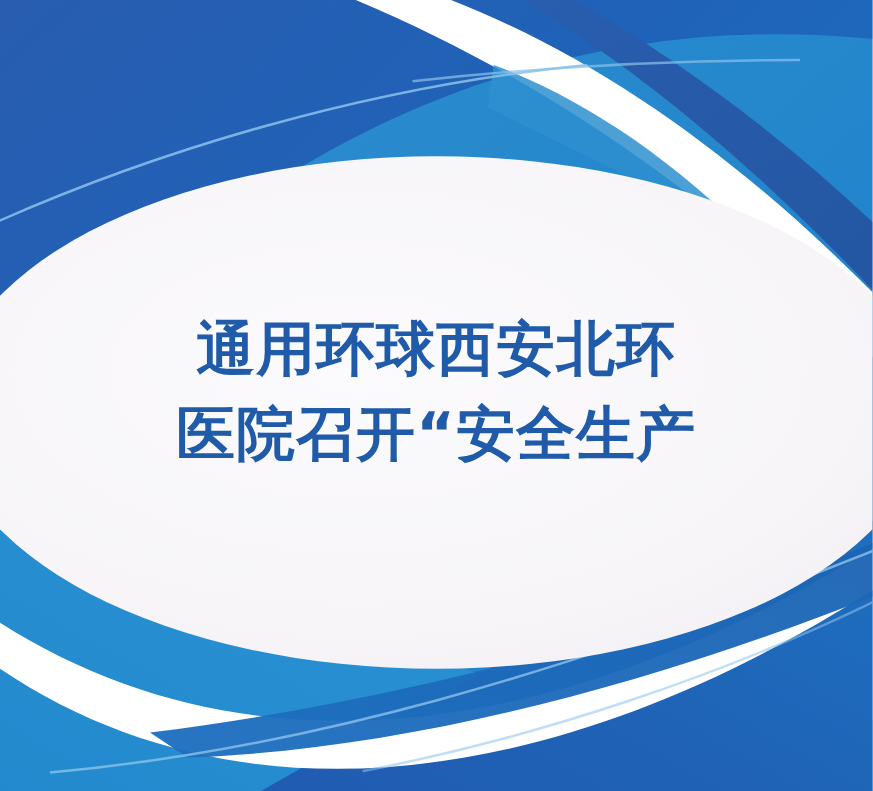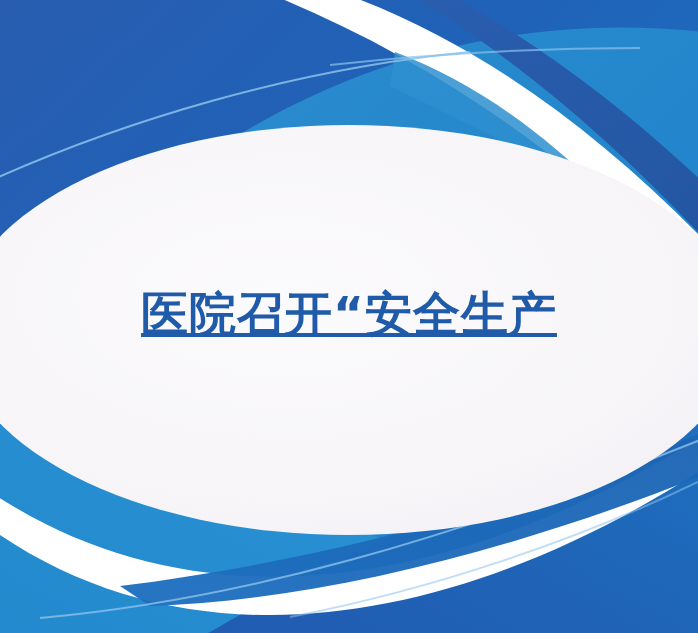--- a/index.html
+++ b/index.html
@@ -43,21 +43,21 @@
     font-weight: bold;
     font-size: 47px;
     line-height: 62px;
     letter-spacing: 1px;
     color: #1F5BA8;
     white-space: nowrap;
     text-align: center;
     margin: 0;
   }
   .title-line.l1 { margin-bottom: 6px; }
-  .title-line.l2 { margin-bottom: 6px; text-decoration: underline; }
+  .title-line.l2 { margin-bottom: 6px; }
 </style>
 </head>
 <body>
 
 <div id="poster">
 
   <svg class="bg" viewBox="0 0 698 633" preserveAspectRatio="none">
     <defs>
       <linearGradient id="gradTopLeft" x1="0" y1="0" x2="1" y2="0.6">
         <stop offset="0%" stop-color="#2A5CAE"></stop>
@@ -115,16 +115,17 @@
     <path d="M -30 190 C 120 120 300 68 470 52" fill="none" stroke="#8CC2EA" stroke-width="2" opacity="0.85"></path>
     <path d="M 330 65 C 420 55 520 48 640 48" fill="none" stroke="#8CC2EA" stroke-width="2" opacity="0.7"></path>
 
     <path d="M 40 618 C 240 600 450 540 700 440" fill="none" stroke="#8CC2EA" stroke-width="2" opacity="0.8"></path>
     <path d="M 290 617 C 430 590 580 540 706 478" fill="none" stroke="#8CC2EA" stroke-width="2" opacity="0.55"></path>
 
     <ellipse cx="349" cy="330" rx="392" ry="205" fill="url(#panelGrad)"></ellipse>
   </svg>
 
   <div id="title-block">
+    <div class="title-line l1">通用环球西安北环</div>
     <div class="title-line l2">医院召开“安全生产</div>
   </div>
 
 </div>
 
 </body></html>

